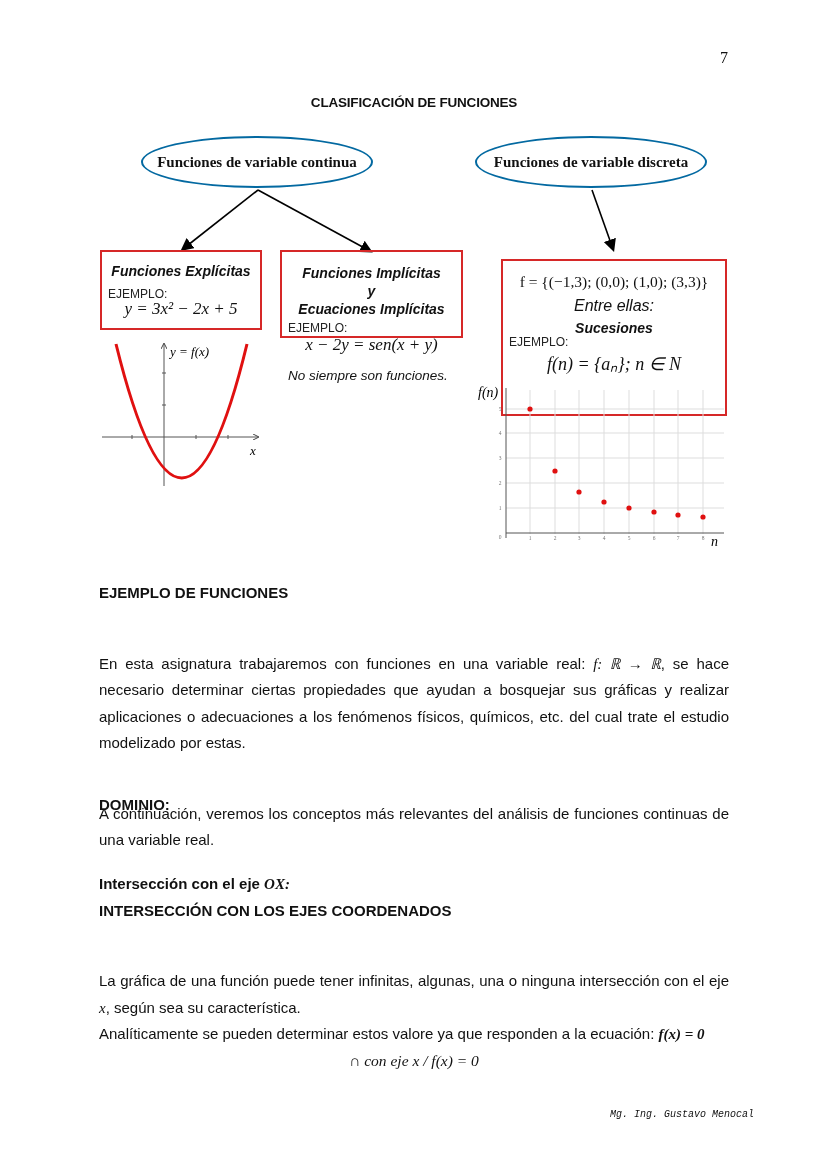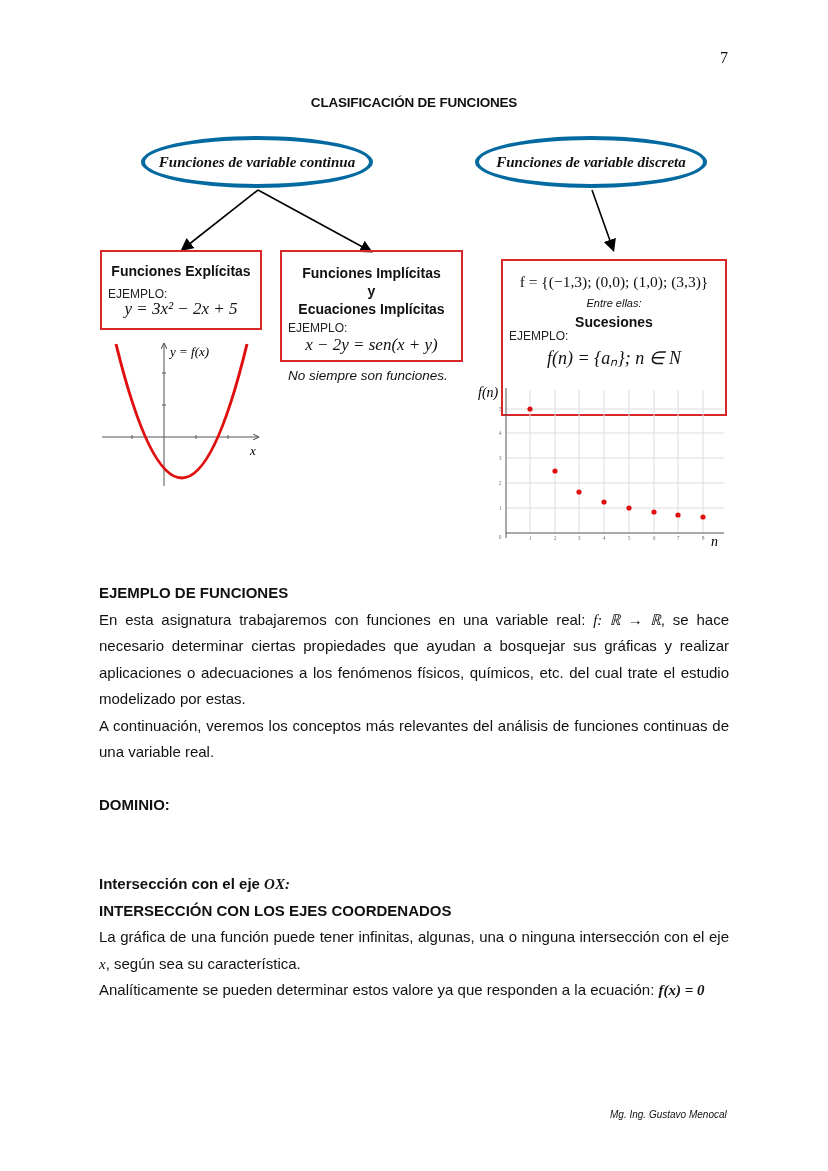--- a/index.html
+++ b/index.html
@@ -1,29 +1,29 @@
 <!DOCTYPE html>
 <html><head>
 <meta charset="utf-8">
 <style>
   html, body { margin: 0; padding: 0; background: #ffffff; }
   body { width: 828px; height: 1171px; position: relative; overflow: hidden; font-family: "Liberation Sans", sans-serif; color: #111; }
   .abs { position: absolute; }
   .page-number { left: 720px; top: 49px; font-family: "Liberation Serif", serif; font-size: 16px; }
   .doc-title { left: 0; width: 828px; top: 95px; text-align: center; font-weight: bold; font-size: 13.5px; letter-spacing: -0.2px; }
-  .ellipse { border: 4px solid #0369a1; border-radius: 50%; display: flex; align-items: center; justify-content: center; font-family: "Liberation Serif", serif; font-style: italic; font-weight: bold; font-size: 15px; box-sizing: border-box; }
+  .ellipse { border: 2px solid #0369a1; border-radius: 50%; display: flex; align-items: center; justify-content: center; font-family: "Liberation Serif", serif; font-weight: bold; font-size: 15px; box-sizing: border-box; }
   .box { border: 2.5px solid #d62828; box-sizing: border-box; text-align: center; }
-  .box-title { font-weight: bold; font-size: 14px; line-height: 18px; }
+  .box-title { font-weight: bold; font-style: italic; font-size: 14px; line-height: 18px; }
   .ej { font-size: 12px; text-align: left; color: #222; }
   .math { font-family: "Liberation Serif", serif; font-size: 17px; }
   .note { font-style: italic; font-size: 13.5px; }
   .section { left: 99px; width: 630px; font-size: 15px; line-height: 26.5px; }
   .h { font-weight: bold; font-size: 15px; }
-  .p { text-align: justify; }
-  .footer { left: 610px; top: 1109px; font-family: Liberation Sans, sans-serif; font-style: italic; font-size: 10px; }
+  .p { text-align: justify; margin-top: 44px; }
+  .footer { left: 610px; top: 1109px; font-family: Liberation Mono, monospace; font-style: italic; font-size: 10px; }
   svg text { font-family: "Liberation Serif", serif; }
 </style>
 </head>
 <body>
 
 <div class="abs page-number">7</div>
 <div class="abs doc-title">CLASIFICACIÓN DE FUNCIONES</div>
 
 <svg class="abs" style="left:0;top:0" width="828" height="260">
   <defs>
@@ -42,32 +42,32 @@
 <div class="abs ellipse" style="left:475px;top:136px;width:232px;height:52px;">
   <span>Funciones de variable discreta</span>
 </div>
 
 <div class="abs box" style="left:100px;top:250px;width:162px;height:80px;padding:10px 6px 0;">
   <div class="box-title">Funciones Explícitas</div>
   <div class="ej" style="margin-top:7px;">EJEMPLO:</div>
   <div class="math" style="font-style:italic;margin-top:-2px;">y = 3x² − 2x + 5</div>
 </div>
 
-<div class="abs box" style="left:280px;top:250px;width:183px;height:112px;padding:12px 6px 0;">
+<div class="abs box" style="left:280px;top:250px;width:183px;height:88px;padding:12px 6px 0;">
   <div class="box-title">Funciones Implícitas</div>
   <div class="box-title">y</div>
   <div class="box-title">Ecuaciones Implícitas</div>
   <div class="ej" style="margin-top:3px;">EJEMPLO:</div>
   <div class="math" style="font-style:italic;">x − 2y = sen(x + y)</div>
 </div>
 <div class="abs note" style="left:288px;top:368px;">No siempre son funciones.</div>
 
 <div class="abs box" style="left:501px;top:259px;width:226px;height:157px;padding:12px 6px 0;">
   <div class="math" style="font-size:15.5px;">f = {(−1,3); (0,0); (1,0); (3,3)}</div>
-  <div style="font-style:italic;font-size:11px;margin-top:6px;">Entre ellas:</div>
+  <div style="font-style:italic;font-size:16px;margin-top:6px;">Entre ellas:</div>
   <div class="box-title" style="margin-top:4px;">Sucesiones</div>
   <div class="ej" style="margin-top:-2px;">EJEMPLO:</div>
   <div class="math" style="font-style:italic;font-size:18px;margin-top:2px;">f(n) = {aₙ}; n ∈ N</div>
 </div>
 
 <svg class="abs" style="left:98px;top:340px" width="170" height="150">
   <defs>
     <marker id="ah2" markerWidth="6" markerHeight="6" refX="5" refY="3" orient="auto">
       <path d="M0,0 L6,3 L0,6" fill="none" stroke="#444" stroke-width="1"></path>
     </marker>
@@ -140,15 +140,16 @@
 
 <div class="abs section" style="top:792px;">
   <div class="h">DOMINIO:</div>
 </div>
 
 <div class="abs section" style="top:871px;">
   <div class="h"><span>Intersección con el eje </span><span style="font-family:'Liberation Serif',serif;font-style:italic;">OX:</span></div>
   <div class="h">INTERSECCIÓN CON LOS EJES COORDENADOS</div>
   <div class="p"><span>La gráfica de una función puede tener infinitas, algunas, una o ninguna intersección con el eje </span><span style="font-family:'Liberation Serif',serif;font-style:italic;">x</span><span>, según sea su característica.</span></div>
   <div><span>Analíticamente se pueden determinar estos valore ya que responden a la ecuación: </span><span style="font-family:'Liberation Serif',serif;font-style:italic;font-weight:bold;">f(x) = 0</span></div>
+  <div style="text-align:center;font-family:'Liberation Serif',serif;font-style:italic;font-size:15.5px;">∩ con eje x / f(x) = 0</div>
 </div>
 
 <div class="abs footer">Mg. Ing. Gustavo Menocal</div>
 
 </body></html>

